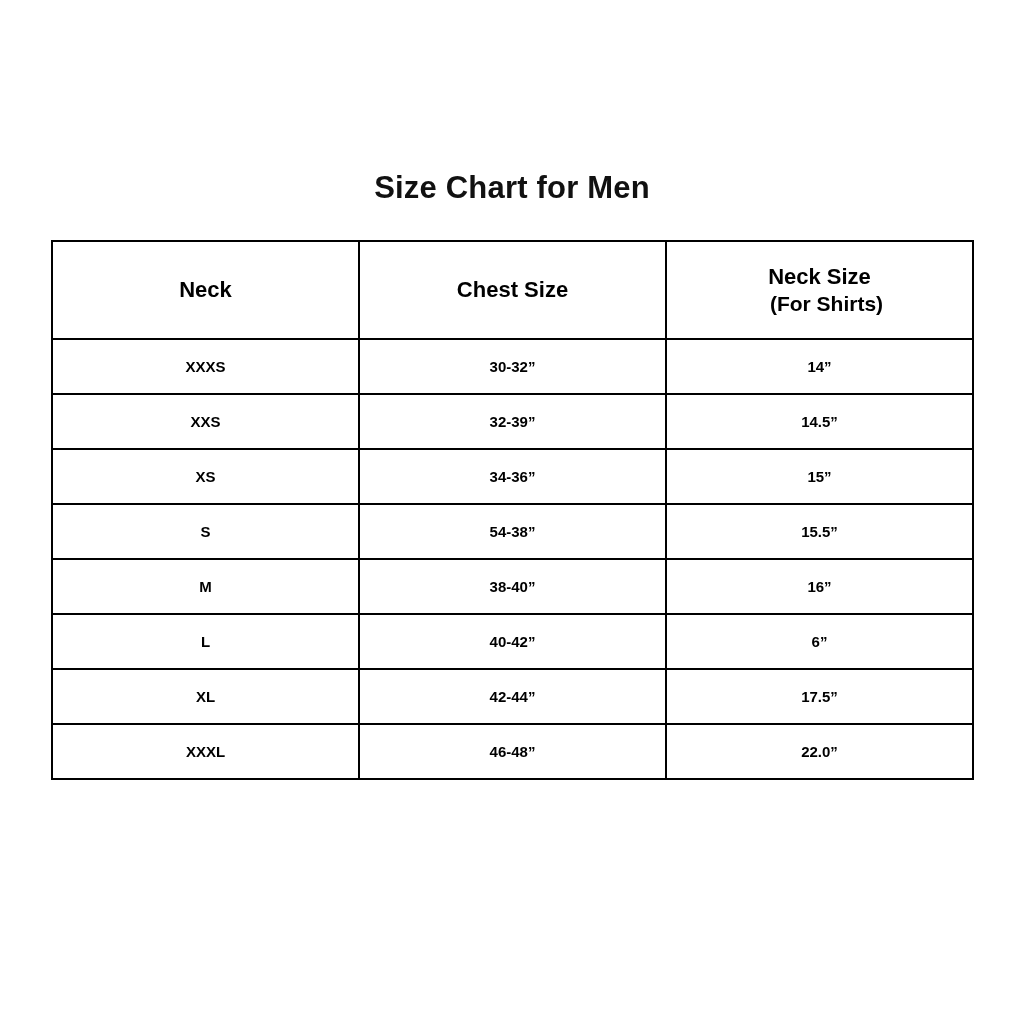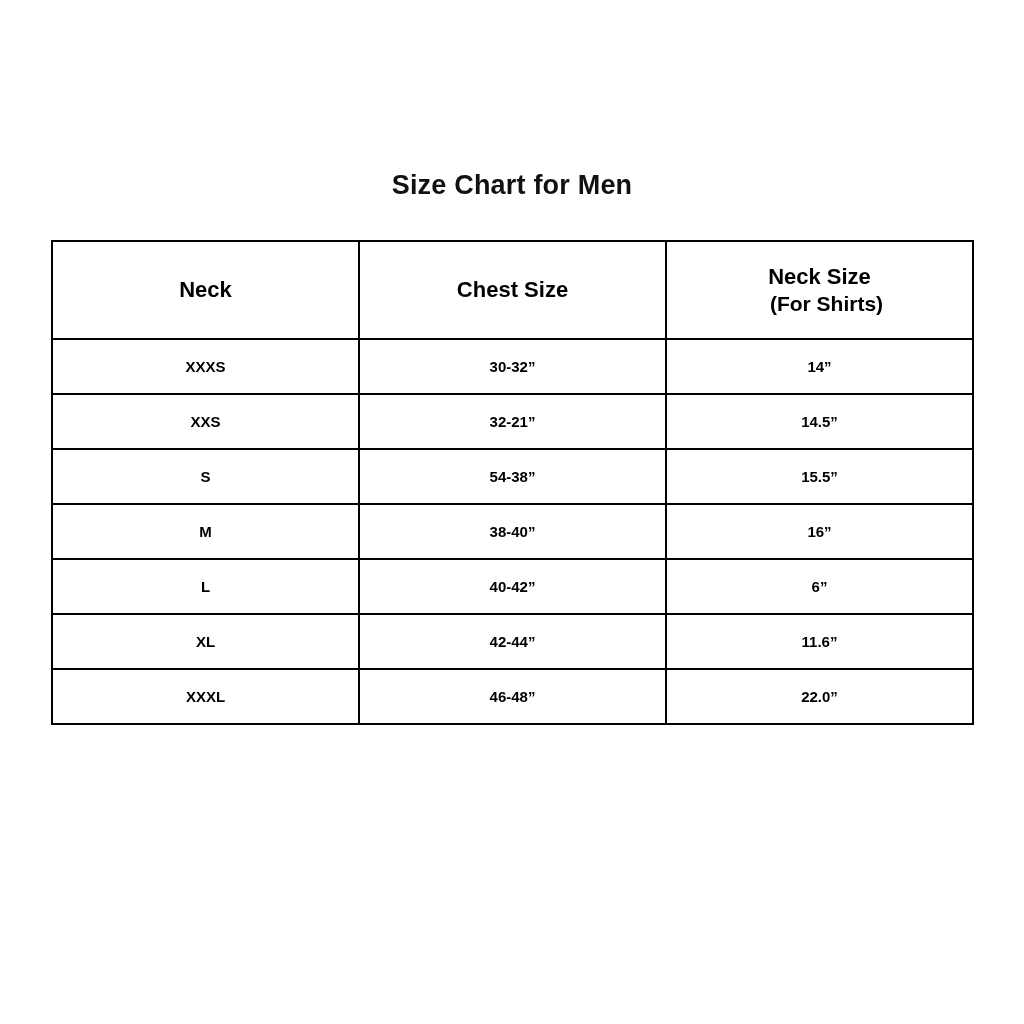--- a/index.html
+++ b/index.html
@@ -22,21 +22,21 @@
     width: 1024px;
     height: 1024px;
     background: #ffffff;
   }
   .chart-title {
     position: absolute;
     left: 0;
     top: 170px;
     width: 1024px;
     text-align: center;
-    font-size: 27px;
+    font-size: 31px;
     font-weight: bold;
     letter-spacing: 0.2px;
     color: #111111;
   }
   table.size-table {
     position: absolute;
     left: 51px;
     top: 240px;
     width: 921px;
     border-collapse: collapse;
@@ -98,42 +98,47 @@
       </tr>
     </thead>
     <tbody>
       <tr>
         <td>XXXS</td>
         <td>30-32”</td>
         <td>14”</td>
       </tr>
       <tr>
         <td>XXS</td>
-        <td>32-21”</td>
+        <td>32-39”</td>
         <td>14.5”</td>
+      </tr>
+      <tr>
+        <td>XS</td>
+        <td>34-36”</td>
+        <td>15”</td>
       </tr>
       <tr>
         <td>S</td>
         <td>54-38”</td>
         <td>15.5”</td>
       </tr>
       <tr>
         <td>M</td>
         <td>38-40”</td>
         <td>16”</td>
       </tr>
       <tr>
         <td>L</td>
         <td>40-42”</td>
         <td>6”</td>
       </tr>
       <tr>
         <td>XL</td>
         <td>42-44”</td>
-        <td>11.6”</td>
+        <td>17.5”</td>
       </tr>
       <tr>
         <td>XXXL</td>
         <td>46-48”</td>
         <td>22.0”</td>
       </tr>
     </tbody>
   </table>
 
 </div>

